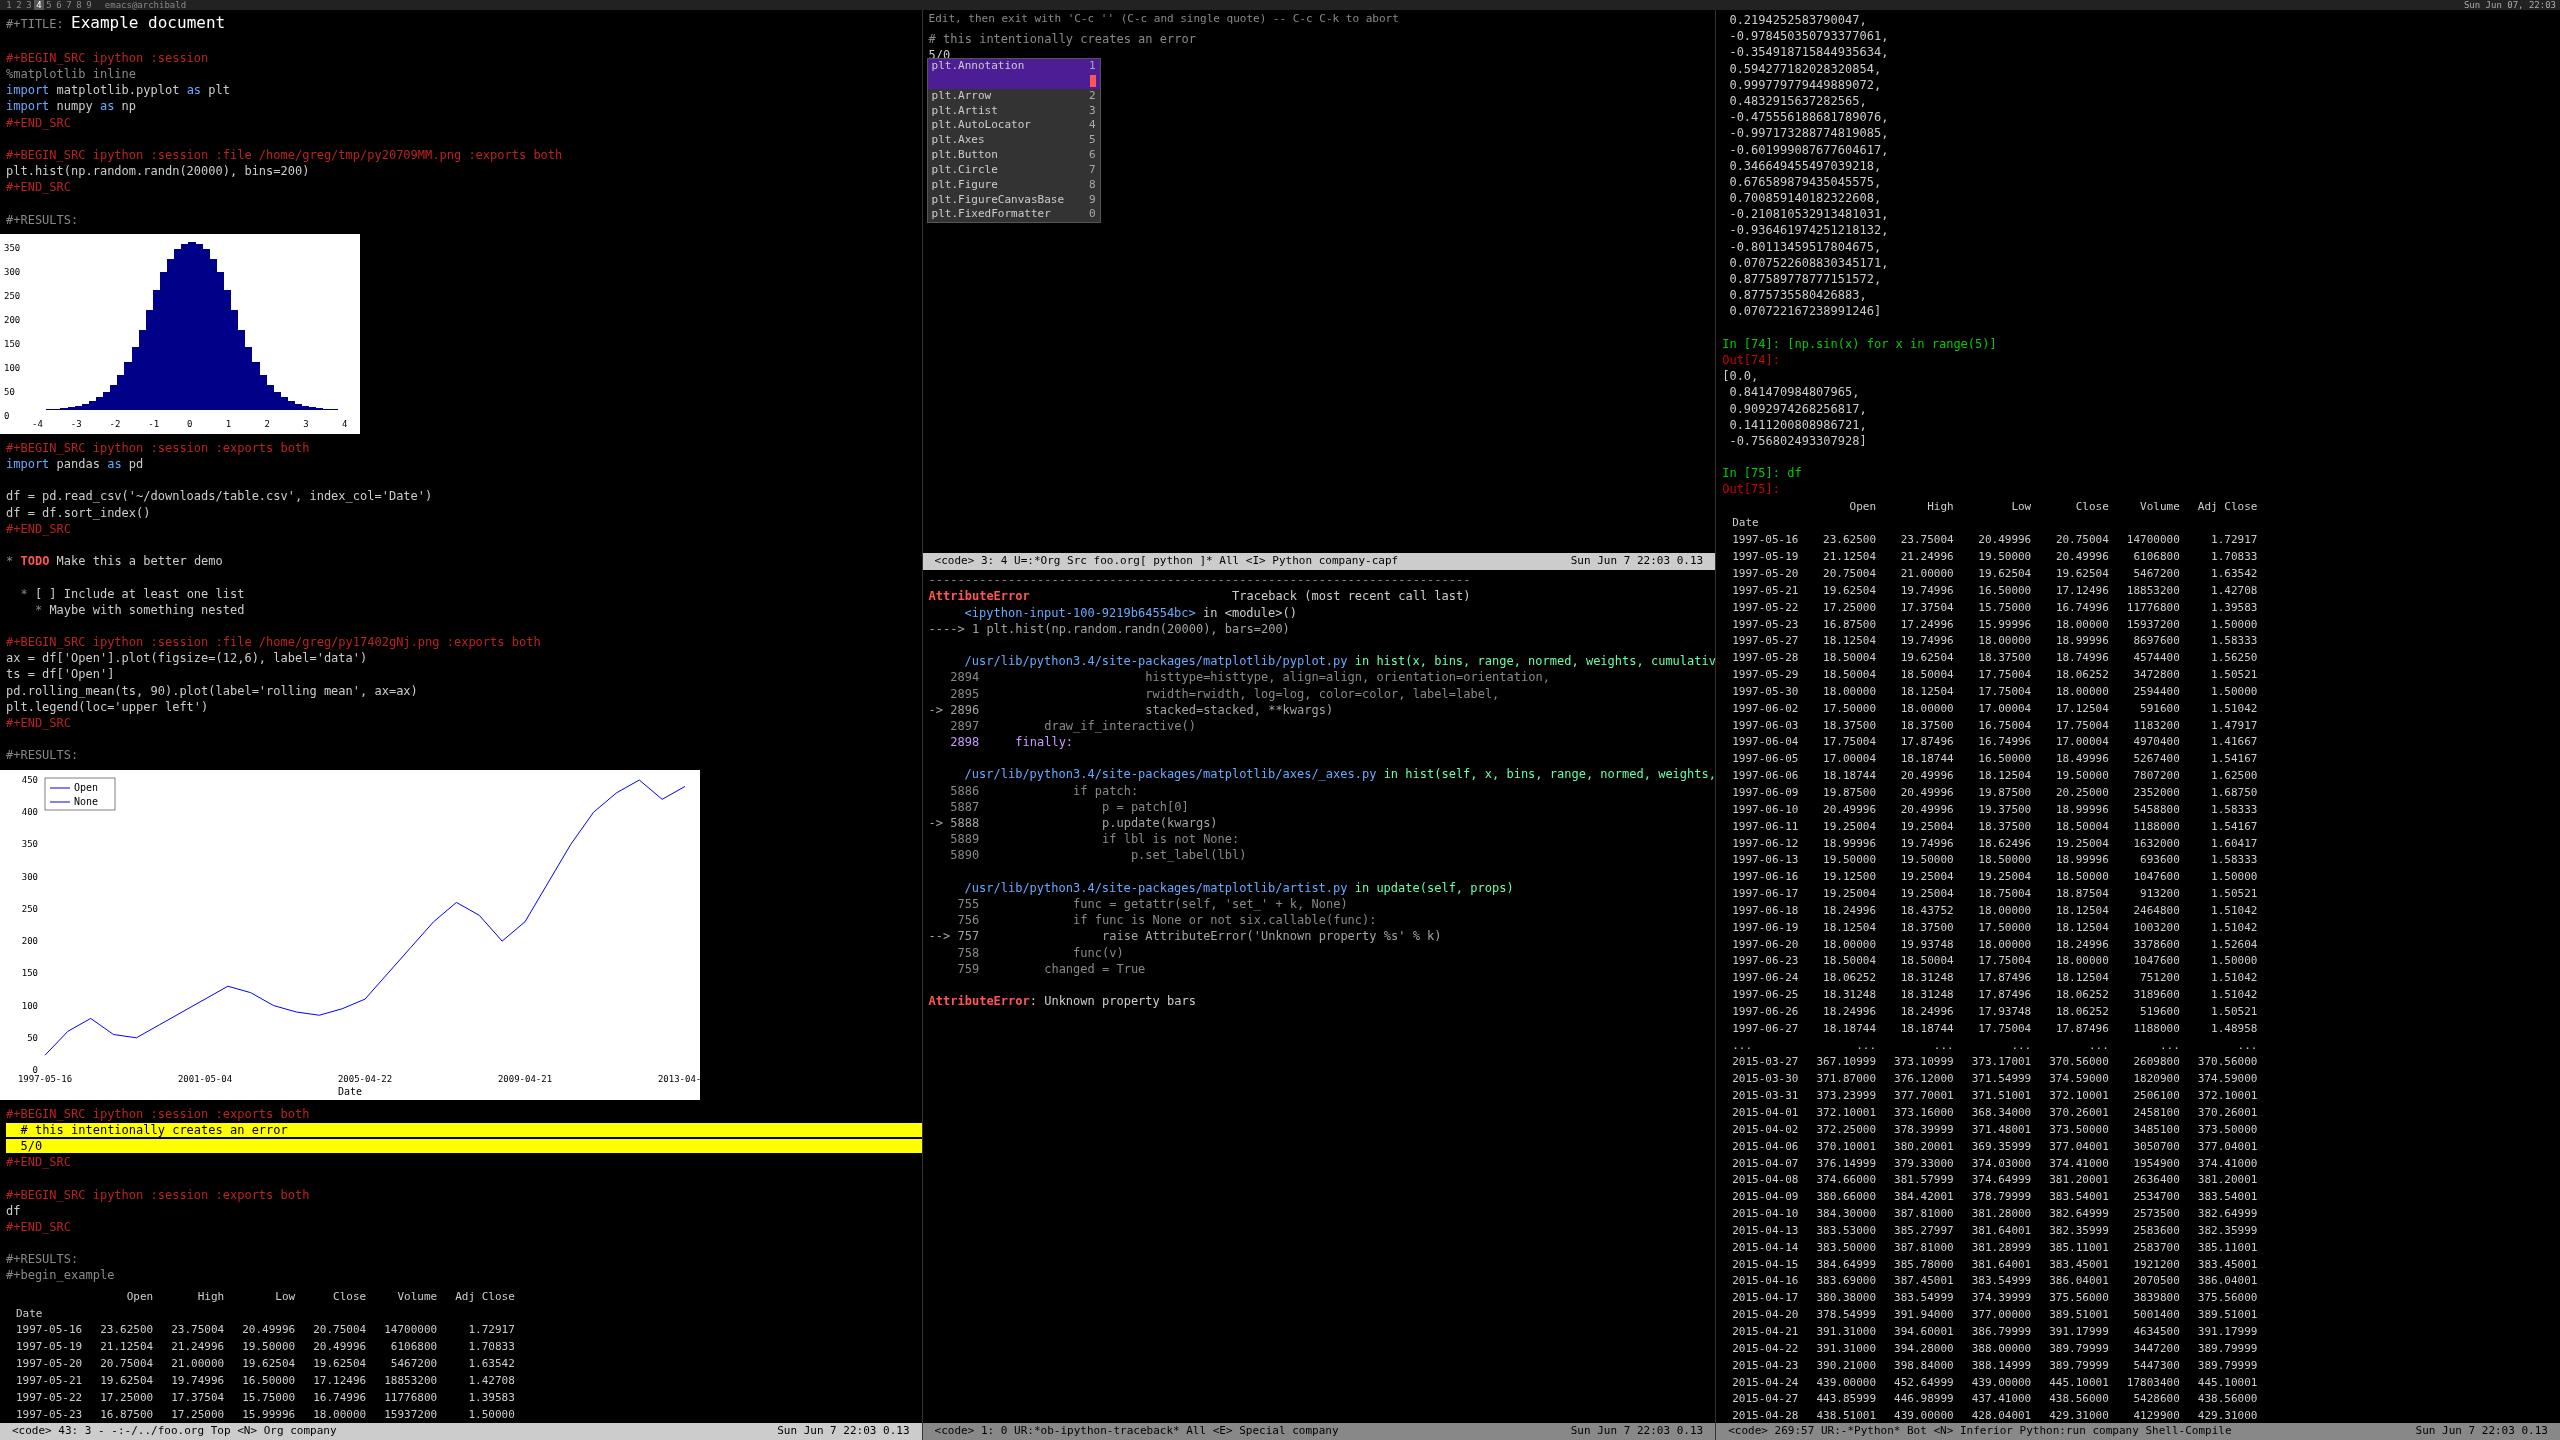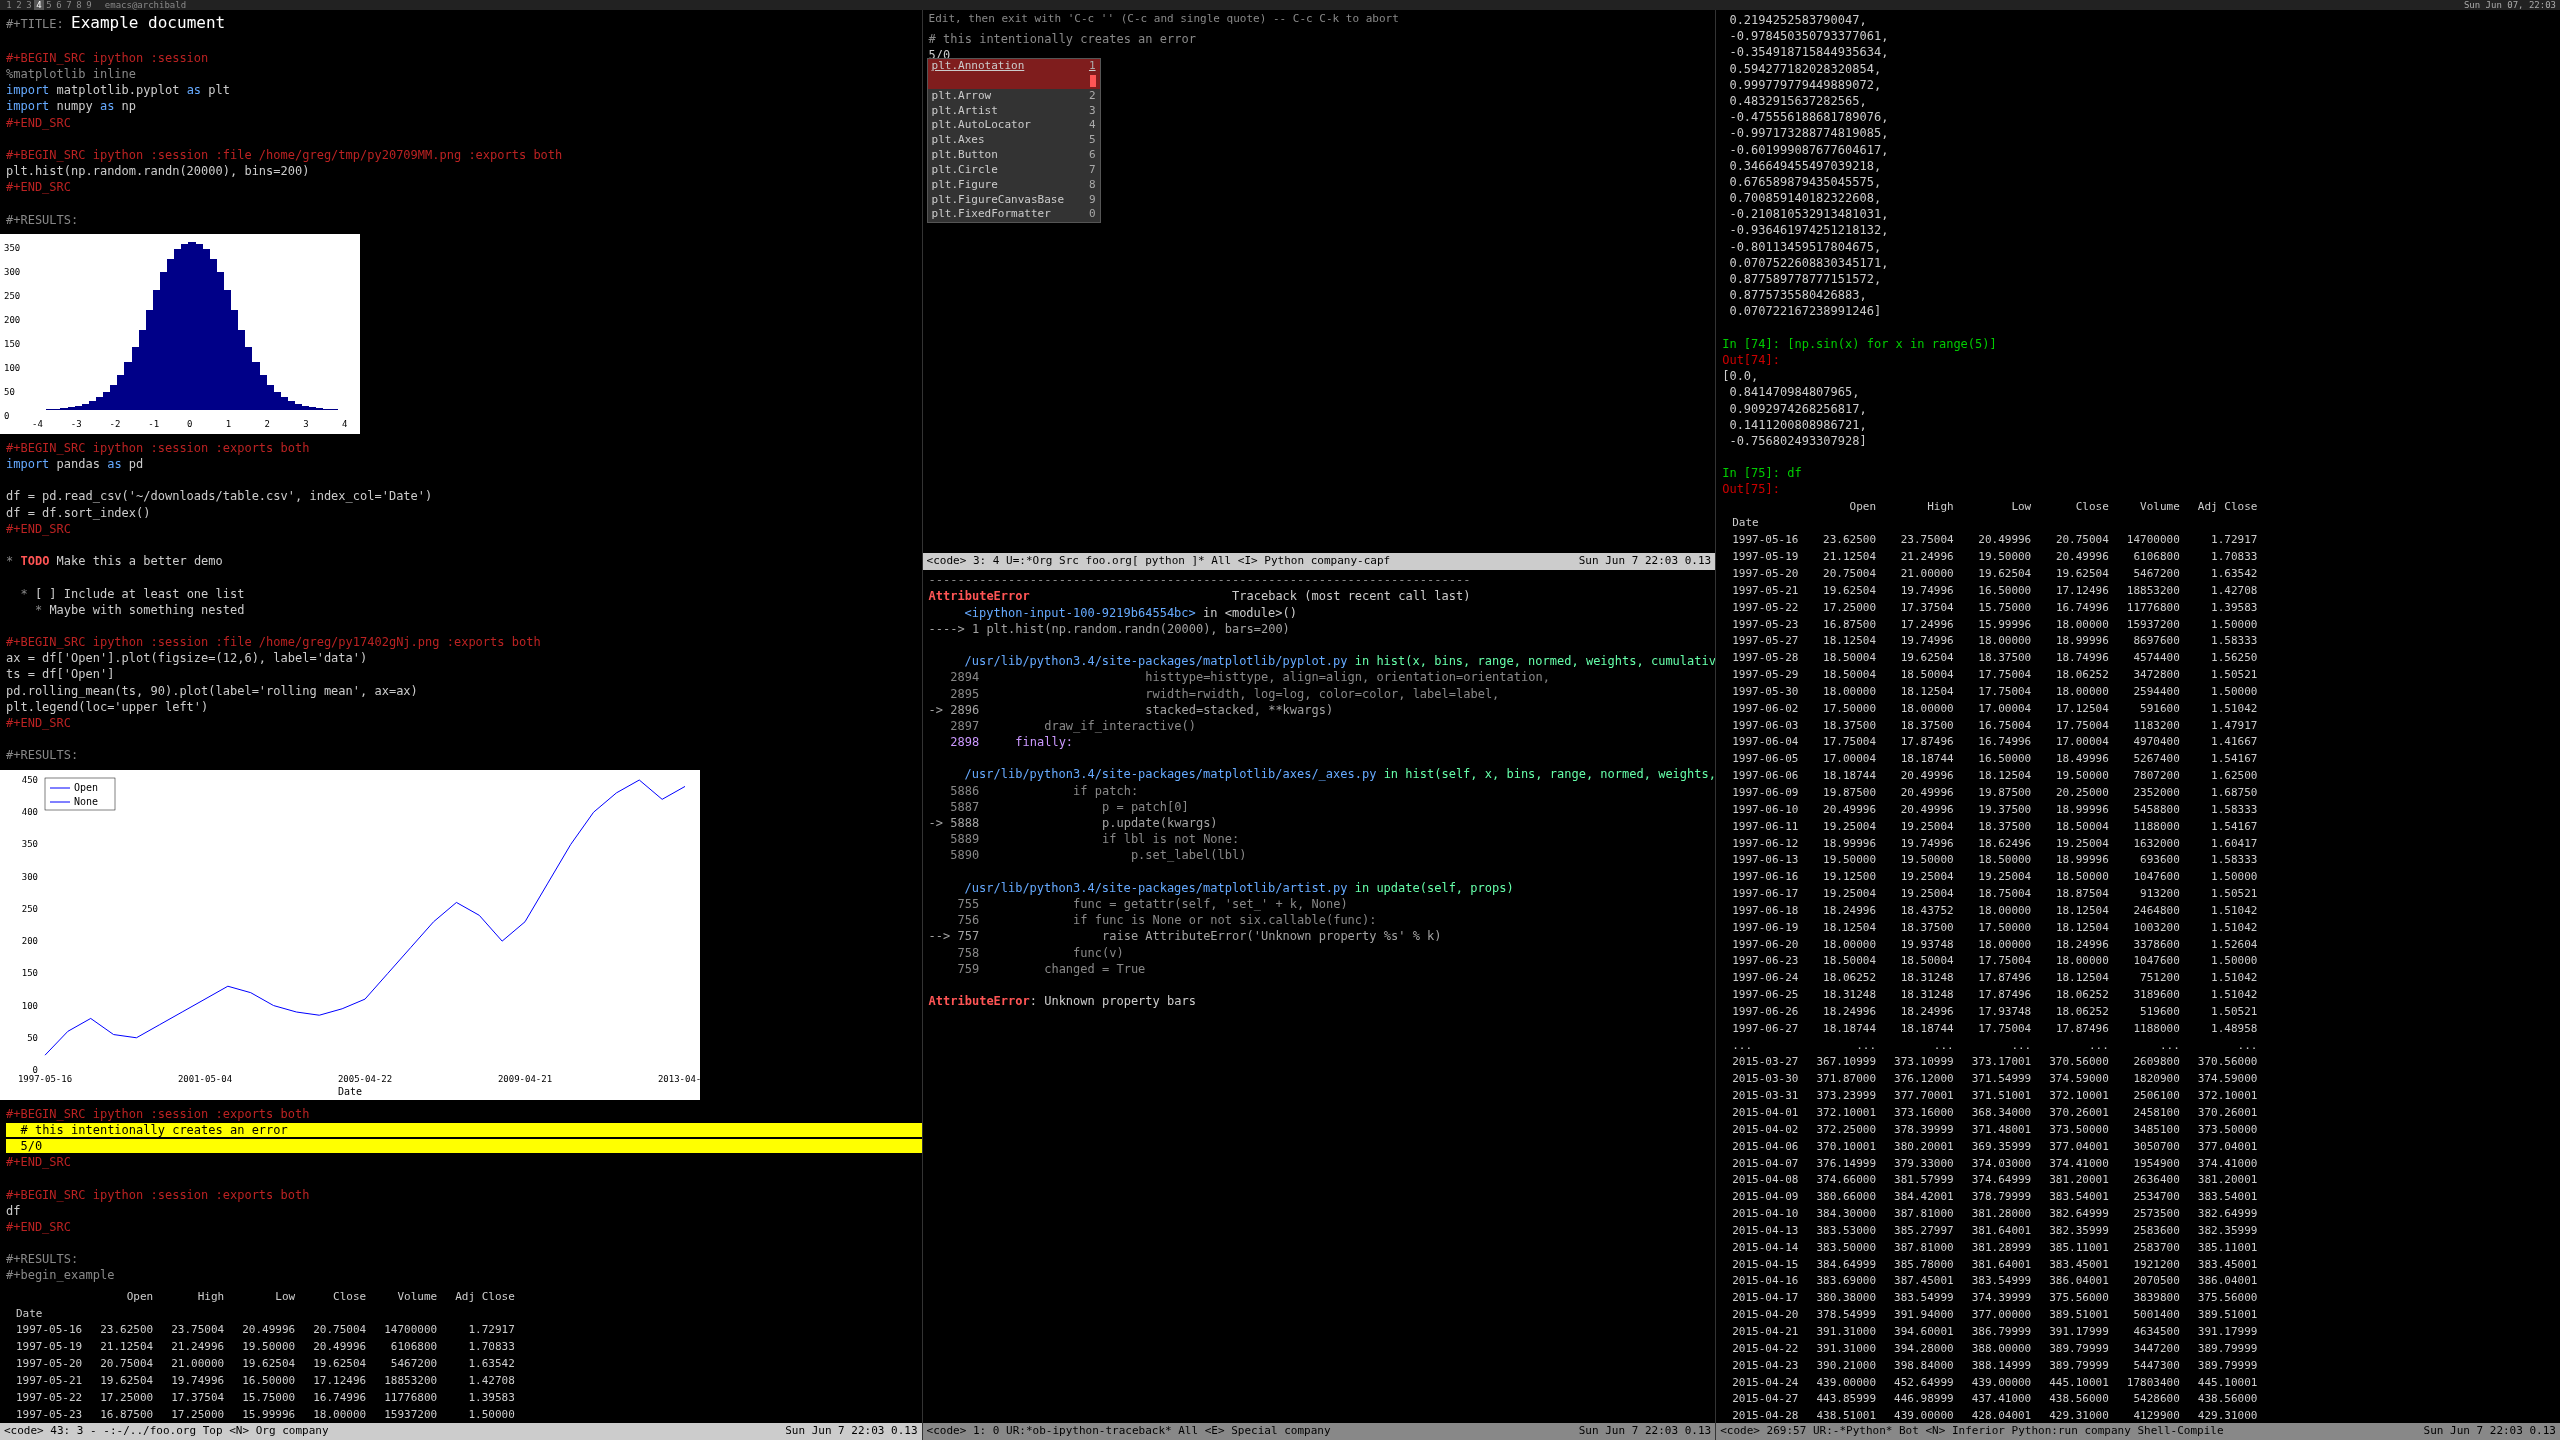--- a/index.html
+++ b/index.html
@@ -8,42 +8,42 @@
 #top-bar .left { flex:1; }
 #top-bar .right { color:#aaa; }
 #top-bar .ws { display:inline-block; width:10px; text-align:center; }
 #top-bar .ws.active { background:#555; color:#fff; }
 #layout { display:flex; height:calc(100vh - 10px); }
 .col { display:flex; flex-direction:column; overflow:hidden; }
 .col-left { width:36%; }
 .col-mid { width:31%; border-left:1px solid #333; }
 .col-right { width:33%; border-left:1px solid #333; }
 .pane { flex:1; overflow:hidden; background:#000; position:relative; }
-.modeline { background:#ccc; color:#000; font-size:11px; padding:1px 4px; white-space:nowrap; overflow:hidden; display:flex; }
+.modeline { background:#ccc; color:#000; font-size:11px; padding:1px 12px; white-space:nowrap; overflow:hidden; display:flex; }
 .modeline .ml-left { flex:1; overflow:hidden; text-overflow:ellipsis; }
 .modeline .ml-right { }
 .modeline.inactive { background:#888; }
 .content { padding:2px 6px; white-space:pre; font-size:12px; }
 .org-keyword { color:#888; }
 .org-begin { color:#b22; }
 .org-title { color:#fff; font-weight:normal; font-size:16px; }
 .py-kw { color:#6af; }
 .py-comm { color:#888; }
 .todo { color:#f55; font-weight:bold; }
 .bullet { color:#888; }
 .hl-region { background:#ff0; color:#000; }
 .tb-file { color:#6af;margin-left:36px; }
 .tb-func { color:#6fa; }
 .tb-err { color:#f55; font-weight:bold; }
 .tb-line { color:#888; }
 .tb-arrow { color:#a3a3a3; }
 .tb-kw { color:#c9f; }
 .completion { position:absolute; top:48px; left:4px; background:#333; border:1px solid #555; font-size:11px; }
 .completion .row { display:flex; padding:0 4px; }
-.completion .row.sel { background:#7f1d1d;text-decoration:underline; }
+.completion .row.sel { background:#4c1d95; }
 .completion .name { width:150px; color:#ccc; }
 .completion .n { width:14px; text-align:right; color:#aaa; }
 .completion .row.sel .n::after { content:""; display:inline-block; width:6px; height:12px; background:#f55; margin-left:2px; vertical-align:middle; }
 .chart-hist { width:360px; height:200px; background:#fff; margin:4px 0; position:relative; }
 .chart-ts { width:700px; height:330px; background:#fff; margin:4px 0; position:relative; }
 .axis-tick { position:absolute; font-size:9px; color:#000; }
 .hist-bars { position:absolute; left:32px; top:8px; right:8px; bottom:24px; display:flex; align-items:flex-end; }
 .hist-bar { flex:1; background:#008; margin:0; }
 .ipy-in { color:#0c0;text-align:center; }
 .ipy-out { color:#c00; }

